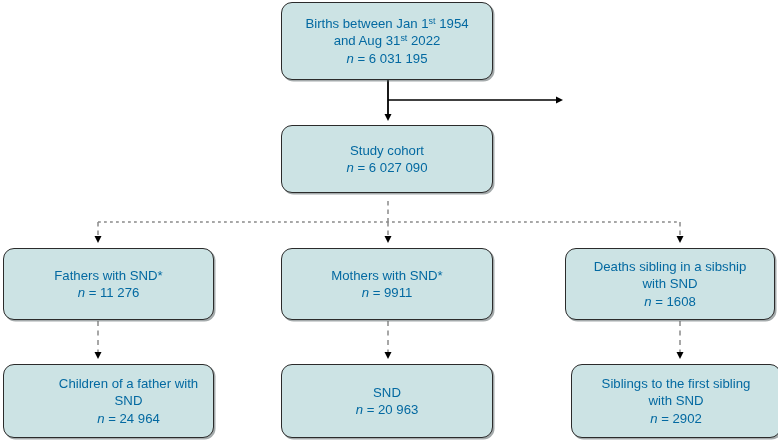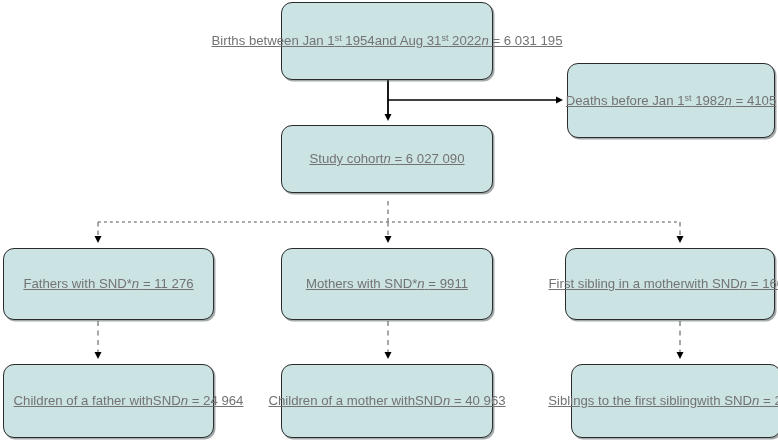--- a/index.html
+++ b/index.html
@@ -26,29 +26,28 @@
     pointer-events: none;
   }
   .node {
     position: absolute;
     box-sizing: border-box;
     background: #cce3e4;
     border: 1.6px solid #2b2b2b;
     border-radius: 11px;
     box-shadow: 1.5px 1.5px 0.5px rgba(90,100,102,0.55);
     display: flex;
-    flex-direction: row;
+    flex-direction: column;
     align-items: center;
     justify-content: center;
     text-align: center;
-    color: #737373;
+    color: #0369a1;
     font-size: 13.2px;
     line-height: 17.5px;
     padding: 2px 8px;
-    text-decoration: underline;
   }
   .node .line {
     display: block;
     white-space: nowrap;
   }
   .node .nline {
     white-space: nowrap;
   }
   .node sup {
     font-size: 0.68em;
@@ -122,56 +121,51 @@
       <line x1="680" y1="321" x2="680" y2="357" stroke="#8a8a8a" stroke-width="1.5" stroke-dasharray="5,4.5" marker-end="url(#arrowBlack)"></line>
     </g>
   </svg>
 
   <div class="node" id="node-births">
     <span class="line"><span>Births between Jan 1</span><sup>st</sup><span> 1954</span></span>
     <span class="line"><span>and Aug 31</span><sup>st</sup><span> 2022</span></span>
     <span class="nline"><span class="ital">n</span> <span>= 6 031 195</span></span>
   </div>
 
-  <div class="node" id="node-deaths">
-    <span class="line"><span>Deaths before Jan 1</span><sup>st</sup><span> 1982</span></span>
-    <span class="nline"><span class="ital">n</span> <span>= 4105</span></span>
-  </div>
 
   <div class="node" id="node-cohort">
     <span class="line">Study cohort</span>
     <span class="nline"><span class="ital">n</span> <span>= 6 027 090</span></span>
   </div>
 
   <div class="node" id="node-fathers">
     <span class="line">Fathers with SND*</span>
     <span class="nline"><span class="ital">n</span> <span>= 11 276</span></span>
   </div>
 
   <div class="node" id="node-mothers">
     <span class="line">Mothers with SND*</span>
     <span class="nline"><span class="ital">n</span> <span>= 9911</span></span>
   </div>
 
   <div class="node" id="node-firstsib">
-    <span class="line">First sibling in a mother</span>
+    <span class="line">Deaths sibling in a sibship</span>
     <span class="line">with SND</span>
     <span class="nline"><span class="ital">n</span> <span>= 1608</span></span>
   </div>
 
   <div class="node" id="node-childfather">
     <span class="line">Children of a father with</span>
     <span class="line">SND</span>
     <span class="nline"><span class="ital">n</span> <span>= 24 964</span></span>
   </div>
 
   <div class="node" id="node-childmother">
-    <span class="line">Children of a mother with</span>
     <span class="line">SND</span>
-    <span class="nline"><span class="ital">n</span> <span>= 40 963</span></span>
+    <span class="nline"><span class="ital">n</span> <span>= 20 963</span></span>
   </div>
 
   <div class="node" id="node-siblings">
     <span class="line">Siblings to the first sibling</span>
     <span class="line">with SND</span>
     <span class="nline"><span class="ital">n</span> <span>= 2902</span></span>
   </div>
 
 </div>
 

